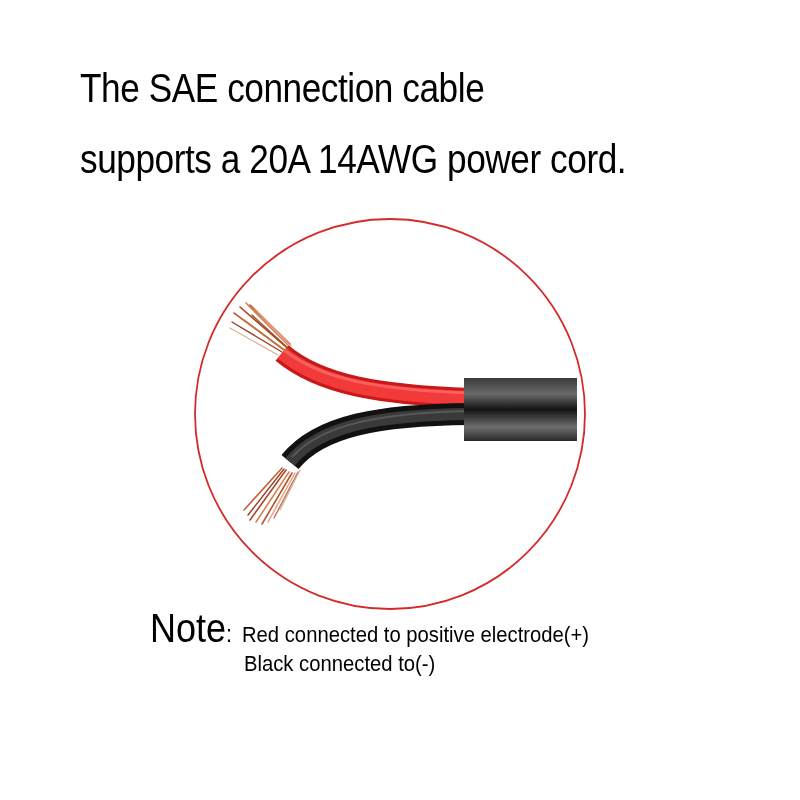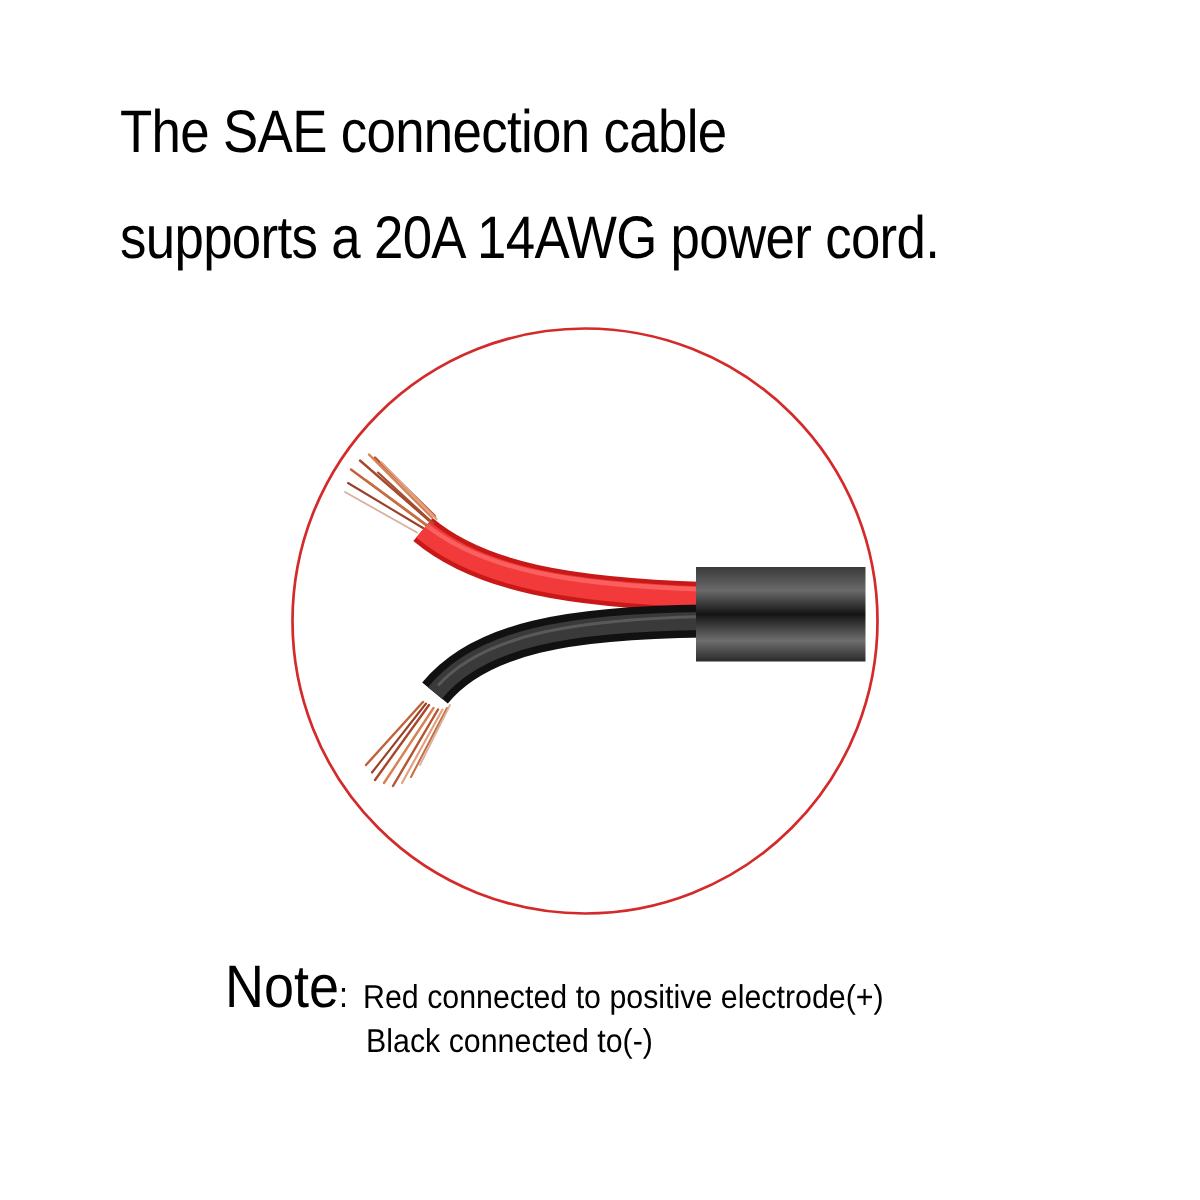--- a/index.html
+++ b/index.html
@@ -4,21 +4,21 @@
 <style>
   html, body { margin:0; padding:0; background:#ffffff; }
   body { width:800px; height:800px; position:relative; overflow:hidden;
          font-family:"Liberation Sans", "DejaVu Sans", sans-serif; color:#000; }
   .headline { position:absolute; left:80px; font-size:40px; line-height:48px;
               letter-spacing:-0.5px; transform:scaleX(0.88); transform-origin:left center;
               white-space:nowrap; }
   #h1 { top:64px; }
   #h2 { top:135px; }
   .figure { position:absolute; left:0; top:0; width:800px; height:800px; }
-  .note-wrap { position:absolute; left:150px; top:636px; white-space:nowrap; }
+  .note-wrap { position:absolute; left:150px; top:606px; white-space:nowrap; }
   .note-label { font-size:40px; line-height:44px; transform:scaleX(0.9); display:inline-block;
                 transform-origin:left center; }
   .note-line1 { position:absolute; left:92px; top:16px; font-size:22px;
                 transform:scaleX(0.92); transform-origin:left center; }
   .note-line2 { position:absolute; left:94px; top:45px; font-size:22px;
                 transform:scaleX(0.92); transform-origin:left center; }
 </style>
 </head>
 <body>
 

